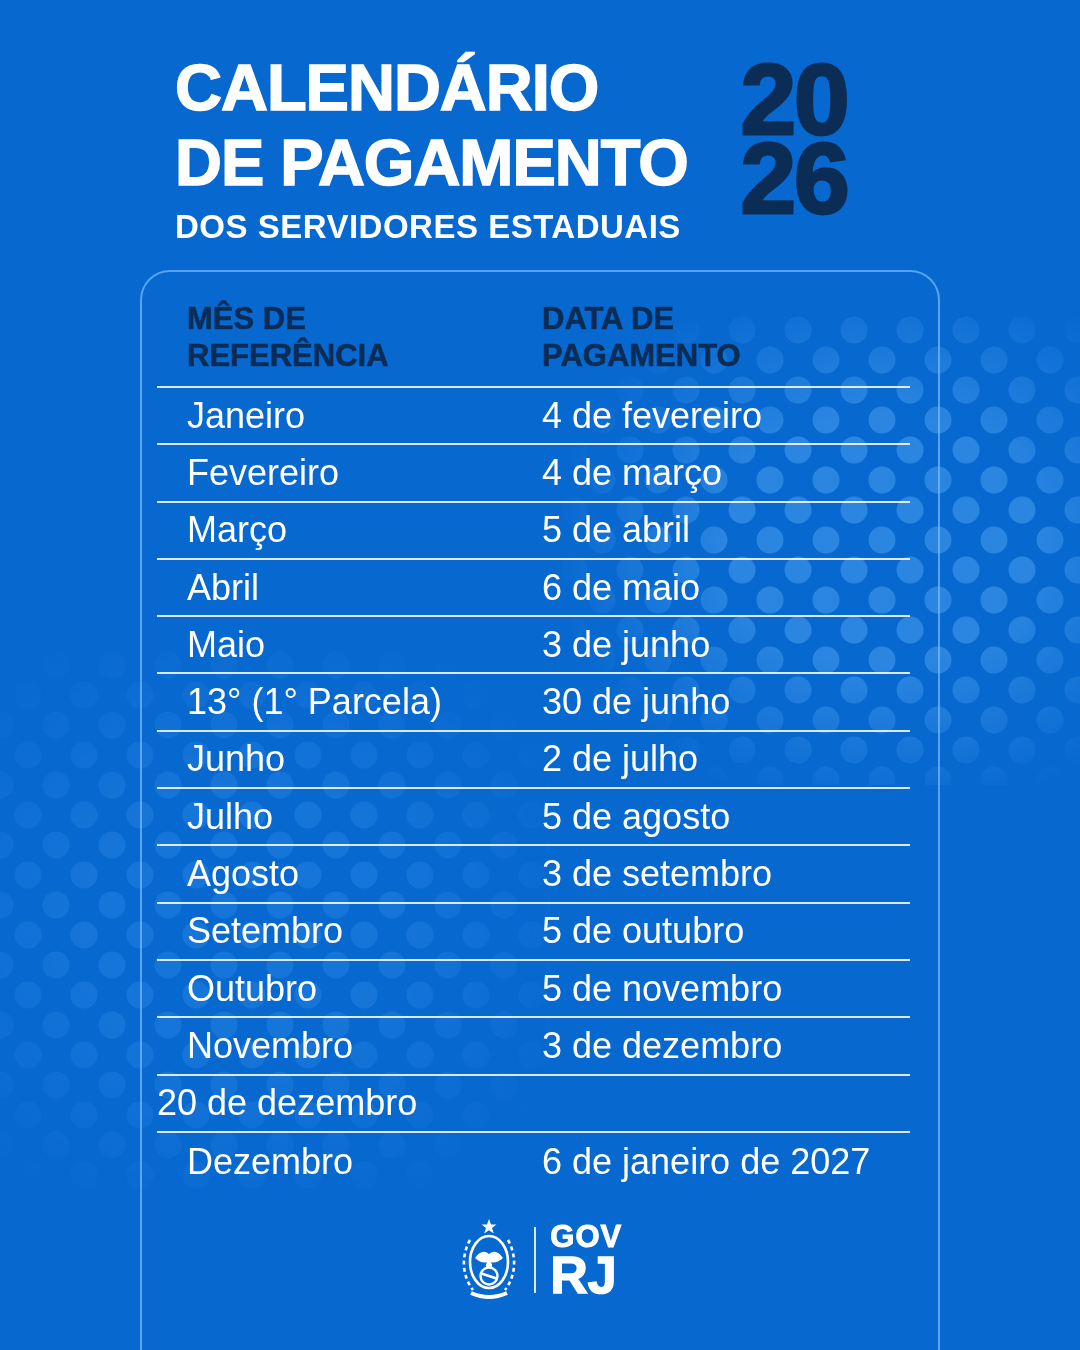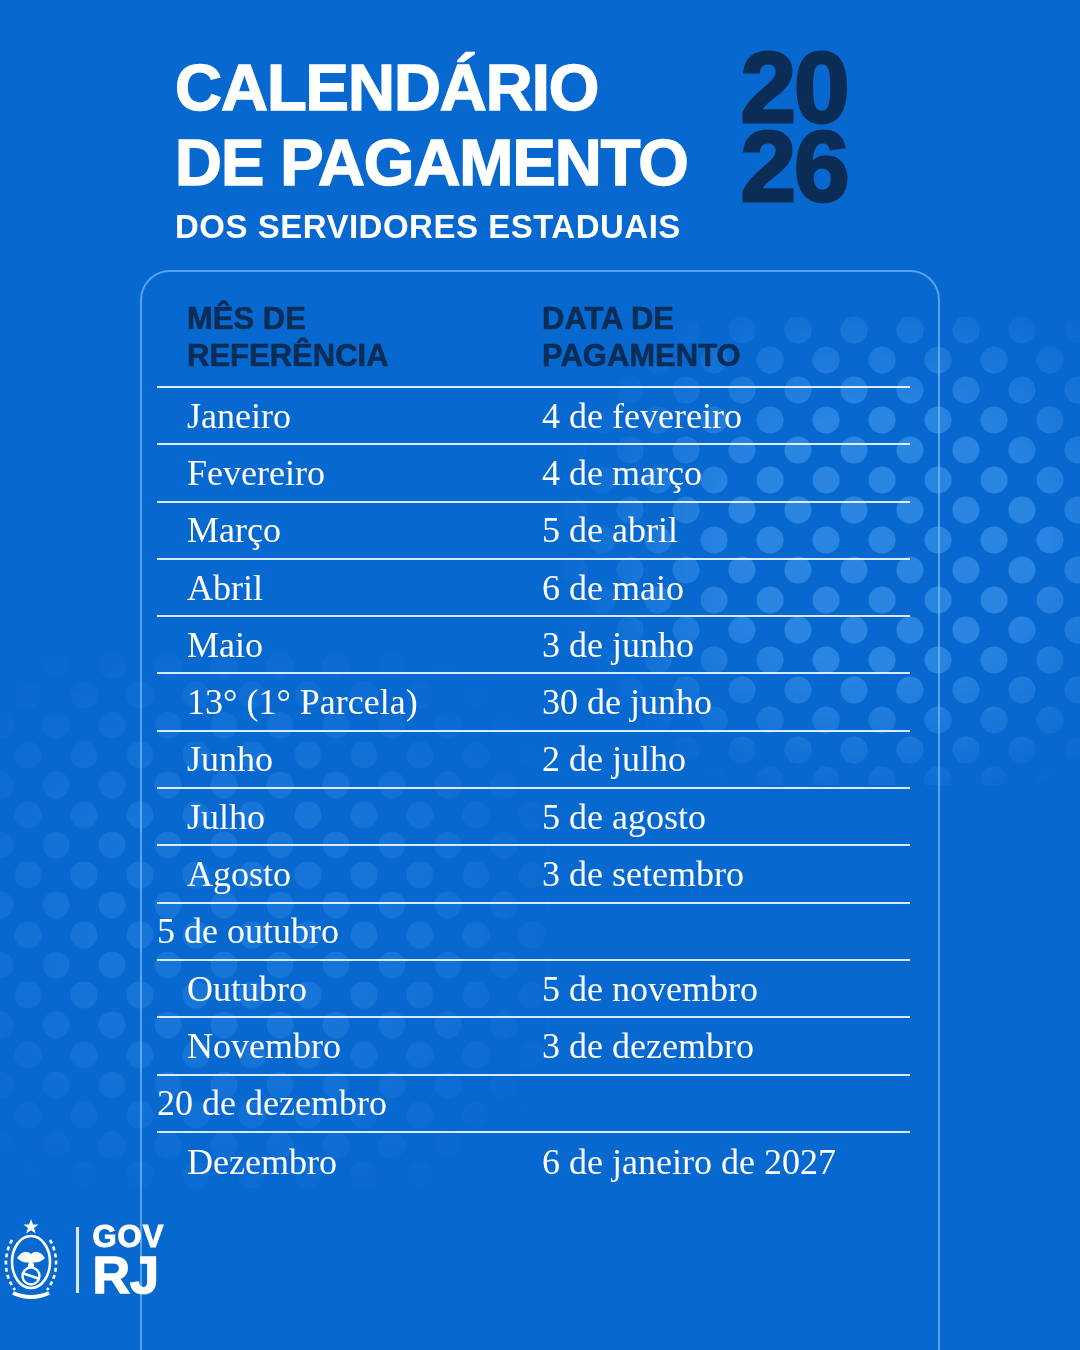--- a/index.html
+++ b/index.html
@@ -40,21 +40,21 @@
     font-size: 65px; font-weight: 700; letter-spacing: -1px;
     line-height: 75px; color: #ffffff;
     -webkit-text-stroke: 1.5px #ffffff;
   }
   .subtitle {
     margin-top: 8px;
     font-size: 33px; font-weight: 700; letter-spacing: 0.5px;
     color: #ffffff;
   }
   .year-block {
-    position: absolute; left: 724px; top: 48px; width: 140px;
+    position: absolute; left: 724px; top: 60px; width: 140px;
     text-align: center; z-index: 2;
   }
   .year-line {
     font-size: 100px; font-weight: 700; letter-spacing: -2px;
     line-height: 79px; color: #0b2d55;
     -webkit-text-stroke: 3px #0b2d55;
   }
 
   
   .card {
@@ -74,30 +74,30 @@
   }
   .t-header .cell {
     font-size: 31px; font-weight: 700; line-height: 37px;
     color: #0b2d55; white-space: pre-line;
     -webkit-text-stroke: 0.6px #0b2d55;
   }
   .t-row {
     display: flex; align-items: center;
     height: 57.3px; box-sizing: border-box;
     border-bottom: 2px solid rgba(255,255,255,0.85);
-    font-size: 36px; color: #ffffff; font-family: Liberation Serif, serif;
+    font-size: 36px; color: #ffffff;
   }
   .t-row:last-child { border-bottom: none; }
   .cell1 { width: 385px; padding-left: 30px; box-sizing: border-box; }
   .cell2 { flex: 1; }
 
   
   .footer {
     position: absolute; left: 0; top: 1218px; width: 1080px;
-    display: flex; justify-content: flex-start; align-items: center;
+    display: flex; justify-content: center; align-items: center;
     z-index: 2;
   }
   .logo-group { display: flex; align-items: center; gap: 14px; }
   .coat svg { display: block; }
   .logo-divider {
     width: 2.5px; height: 66px;
     background: rgba(255,255,255,0.85);
   }
   .gov-text { line-height: 1; }
   .gov-line {
@@ -175,20 +175,21 @@
     <div class="cell1">Julho</div>
     <div class="cell2">5 de agosto</div>
   </div>
 
   <div class="t-row">
     <div class="cell1">Agosto</div>
     <div class="cell2">3 de setembro</div>
   </div>
 
   <div class="t-row">
+    <div class="cell1">Setembro</div>
     <div class="cell2">5 de outubro</div>
   </div>
 
   <div class="t-row">
     <div class="cell1">Outubro</div>
     <div class="cell2">5 de novembro</div>
   </div>
 
   <div class="t-row">
     <div class="cell1">Novembro</div>

